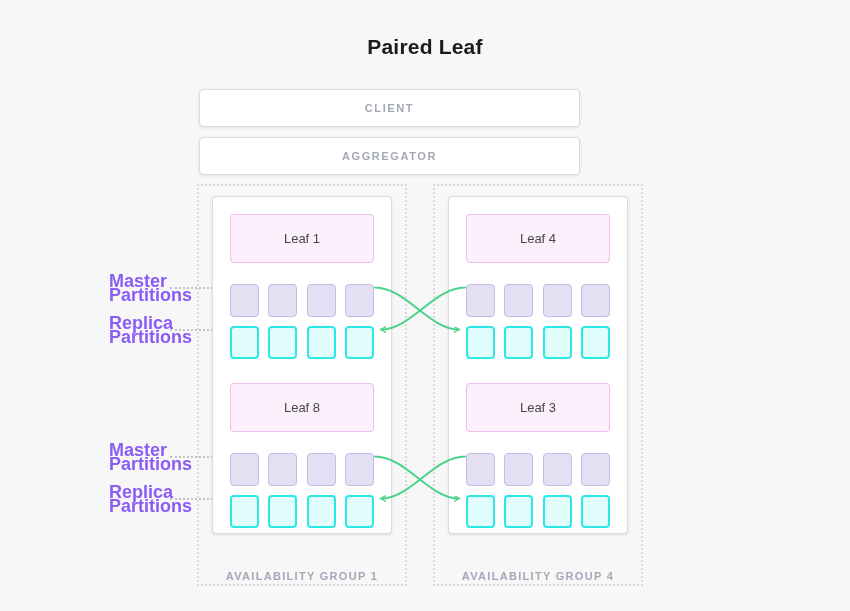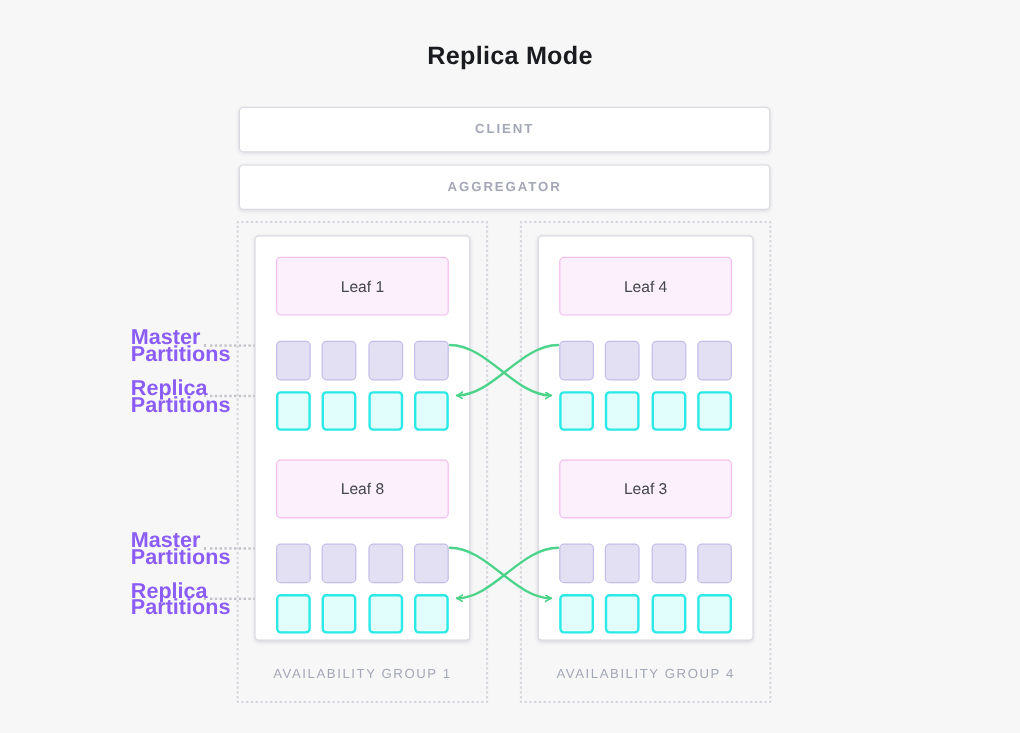--- a/index.html
+++ b/index.html
@@ -7,39 +7,39 @@
   .canvas {
     position:relative; width:850px; height:611px;
     background:#F7F7F8; overflow:hidden;
   }
   .title {
     position:absolute; top:35px; left:0; width:100%;
     text-align:center; font-size:21px; font-weight:bold;
     color:#1A1B1F; letter-spacing:.2px;
   }
   .tier {
-    position:absolute; left:199px; width:443px; height:38px;
+    position:absolute; left:199px; width:381px; height:38px;
     background:#FFFFFF; border:1px solid #D9D9DF; border-radius:4px;
     box-shadow:0 1px 3px rgba(60,60,80,.10);
     display:flex; align-items:center; justify-content:center;
   }
   .tier span {
     font-size:11px; font-weight:bold; letter-spacing:1.6px;
     color:#A4A8B6; text-transform:uppercase;
   }
   .tier.client { top:89px; }
   .tier.aggregator { top:137px; }
 
   .group {
     position:absolute; top:184px; width:210px; height:402px;
     border:2px dotted #D6D6DC; border-radius:2px;
   }
   .group-label {
-    position:absolute; bottom:16px; left:0; width:100%;
-    text-align:center; font-size:11px; font-weight:normal;
+    position:absolute; bottom:2px; left:0; width:100%;
+    text-align:center; font-size:11px; font-weight:bold;
     letter-spacing:1.3px; color:#A4A8B6;
   }
   .node {
     position:absolute; left:13px; top:10px; width:180px; height:338px;
     background:#FFFFFF; border:1px solid #D9D9DF; border-radius:4px;
     box-shadow:0 1px 3px rgba(60,60,80,.12);
   }
   .leaf-section { position:absolute; left:17px; right:17px; }
   .leaf-section.first { top:17px; }
   .leaf-section.second { top:186px; }
@@ -79,21 +79,21 @@
     fill:none; stroke:var(--replication-arrow,#4BD389); stroke-width:2;
     stroke-linecap:round;
   }
   .arrow-head { fill:none; stroke:var(--replication-arrow,#4BD389); stroke-width:1.4; }
 </style>
 </head>
 <body>
 
 <div class="canvas">
 
-  <div class="title">Replica Mode</div>
+  <div class="title">Paired Leaf</div>
 
   <div class="tier client">
     <span>CLIENT</span>
   </div>
   <div class="tier aggregator">
     <span>AGGREGATOR</span>
   </div>
 
   <div class="side-label" style="top:275px">Master Partitions</div>
   <div class="leader" style="top:287px"></div>

